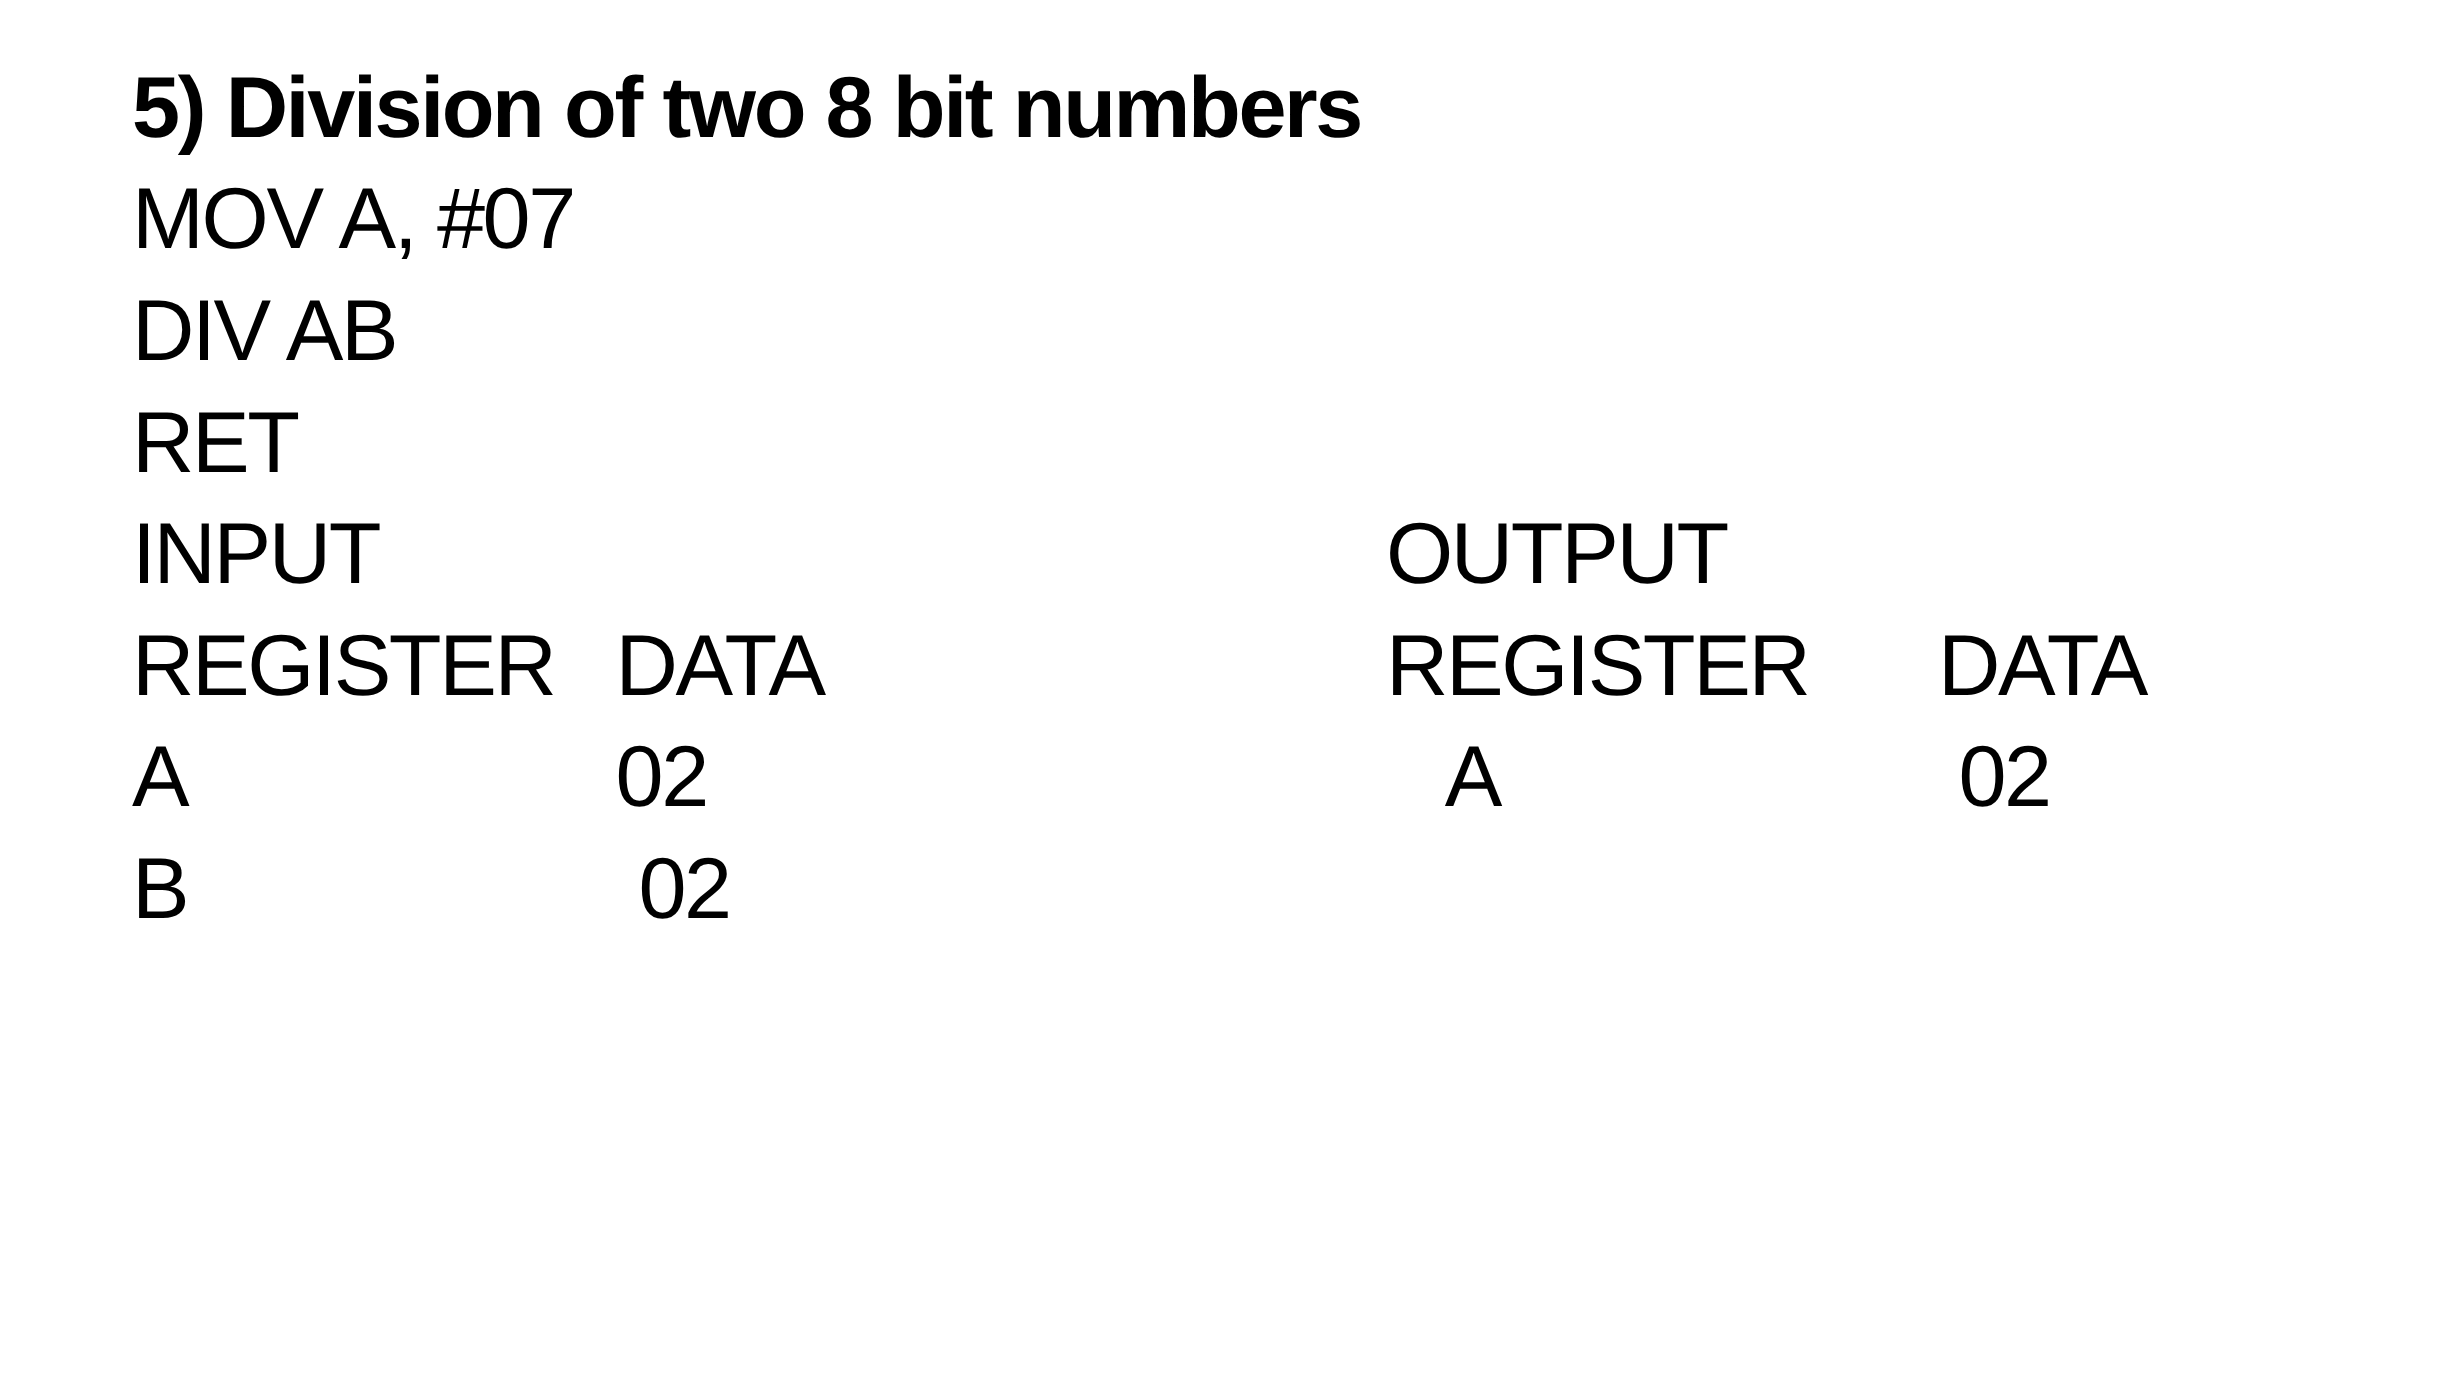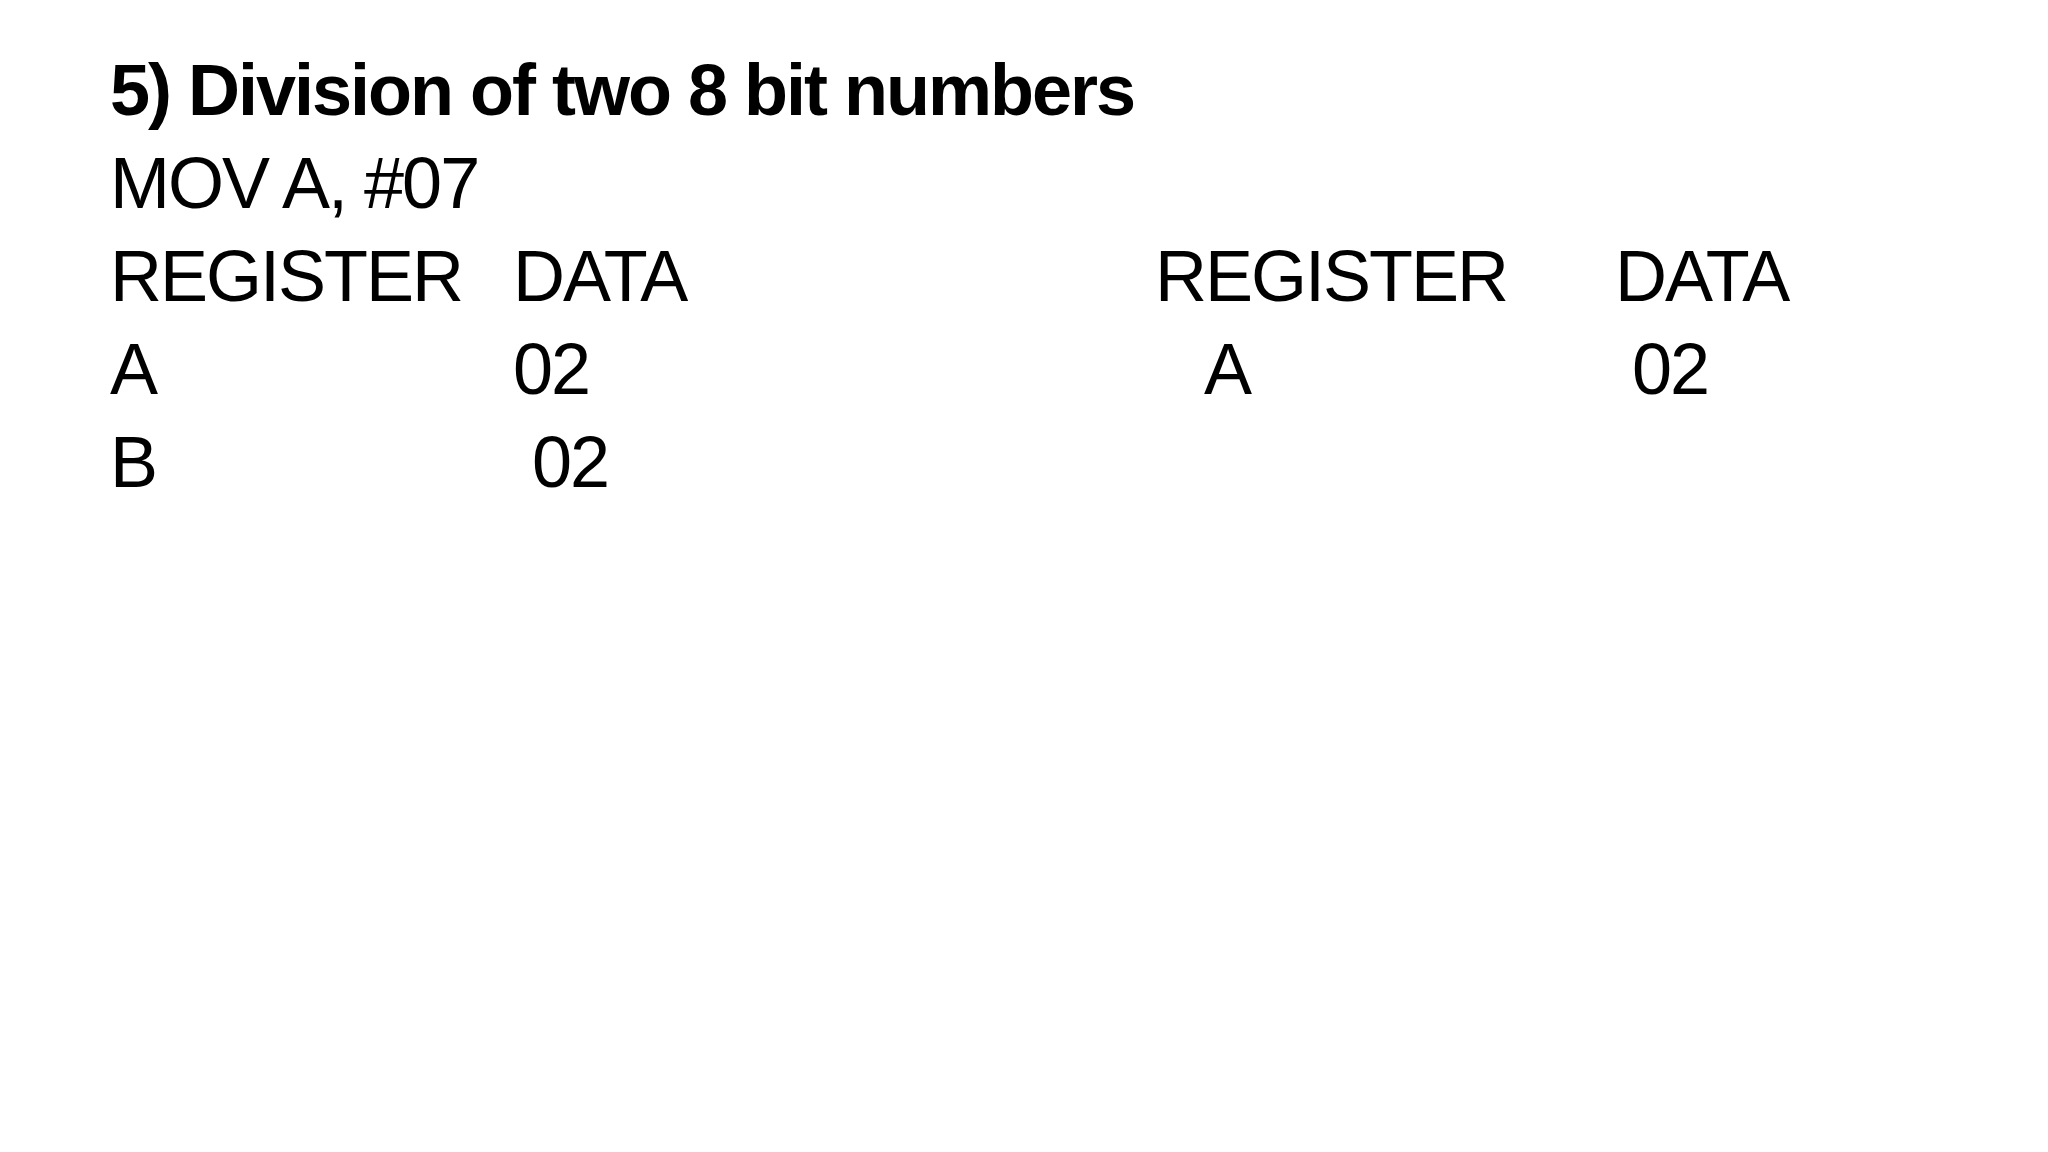--- a/index.html
+++ b/index.html
@@ -50,21 +50,31 @@
 
 <div class="slide">
 
   <div class="line title-line">
     <span class="at x-left">5) Division of two 8 bit numbers</span>
   </div>
 
   <div class="line">
     <span class="at x-left">MOV A, #07</span>
   </div>
+  <div class="line">
+    <span class="at x-left">DIV AB</span>
+  </div>
+  <div class="line">
+    <span class="at x-left">RET</span>
+  </div>
 
+  <div class="line">
+    <span class="at x-left">INPUT</span>
+    <span class="at x-right">OUTPUT</span>
+  </div>
 
   <div class="line">
     <span class="at x-left">REGISTER</span>
     <span class="at x-ldata">DATA</span>
     <span class="at x-right">REGISTER</span>
     <span class="at x-rdata">DATA</span>
   </div>
 
   <div class="line">
     <span class="at x-left">A</span>

